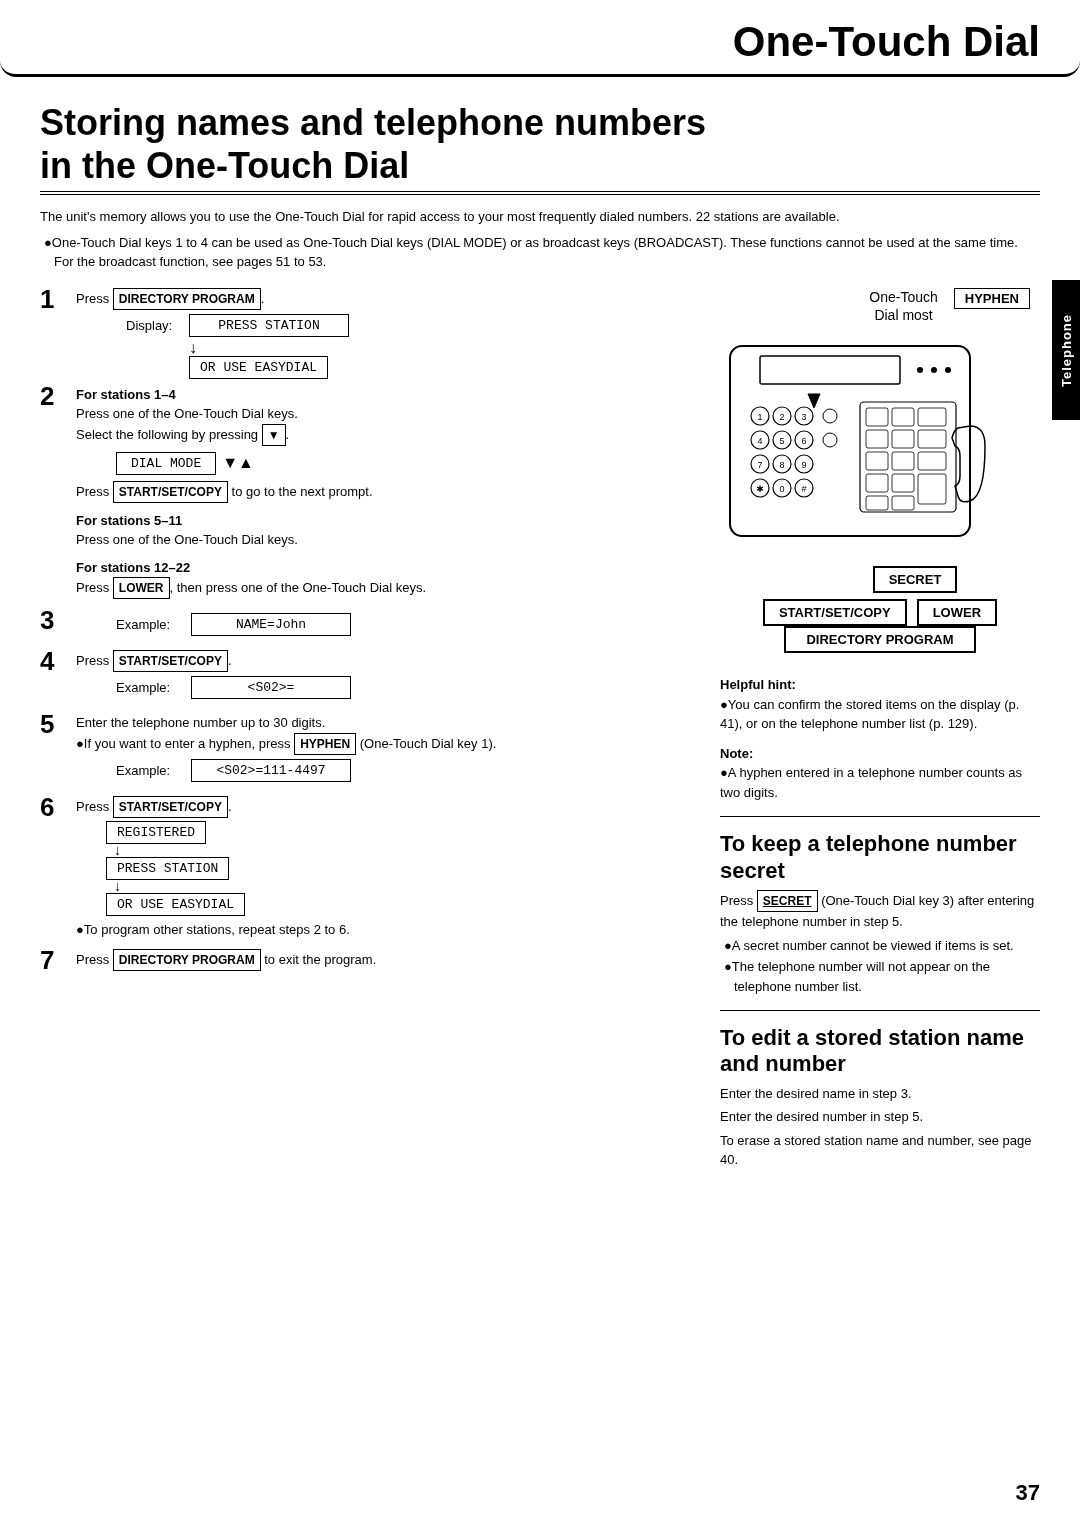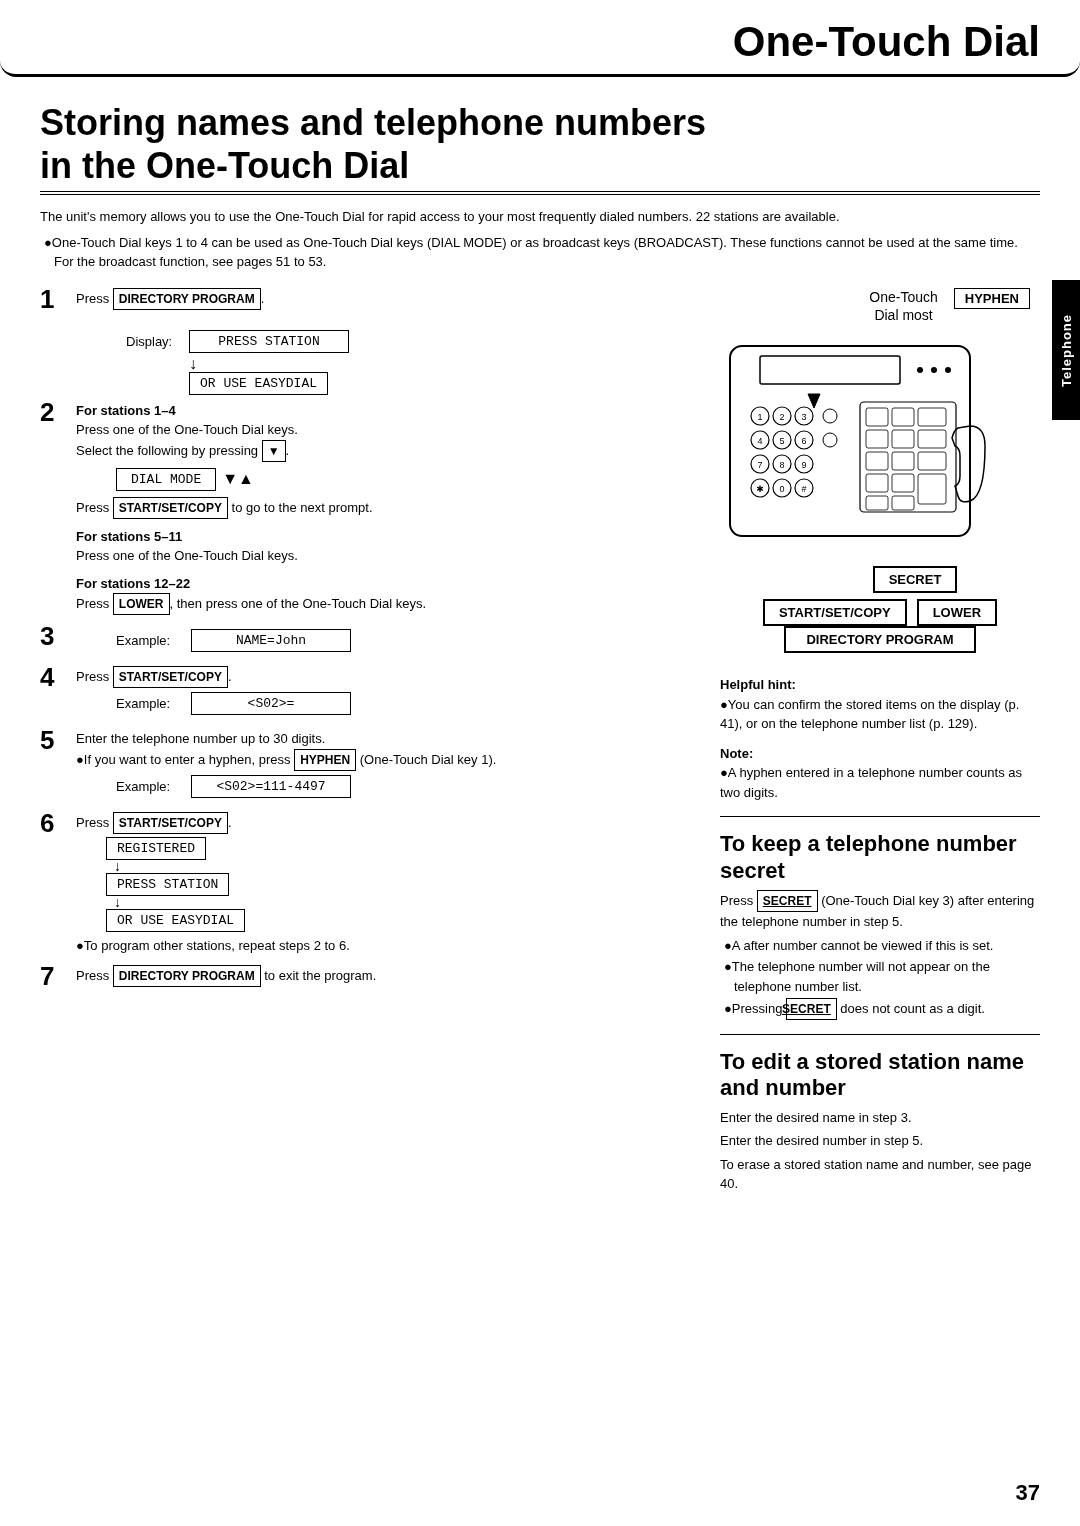--- a/index.html
+++ b/index.html
@@ -305,21 +305,21 @@
 
     <div class="left-column">
 
       <div class="step">
         <div class="step-number">1</div>
         <div class="step-content">
           <div class="step-label">
             Press <span class="key-btn">DIRECTORY PROGRAM</span>.
           </div>
 
-          <div style="margin-left:50px; margin-top:20px;">
+          <div style="margin-left:50px; margin-top:4px;">
             <div style="display:flex; align-items:center; gap:8px;">
               <span style="font-size:13px; min-width:55px;">Display:</span>
               <span class="display-box">PRESS STATION</span>
             </div>
             <div style="margin-left:63px; margin-top:2px; margin-bottom:2px; font-size:16px;">↓</div>
             <div style="margin-left:63px;">
               <span class="display-box">OR USE EASYDIAL</span>
             </div>
           </div>
         </div>
@@ -526,23 +526,22 @@
 
       <hr class="divider">
 
       <div>
         <div class="sub-section-title">
           To keep a telephone number<br>secret
         </div>
         <p class="sub-section-text">
           Press <span class="key-btn key-underline">SECRET</span> (One-Touch Dial key 3) after entering the telephone number in step 5.
         </p>
-        <p class="sub-bullet">●A after number cannot be viewed if this is set.</p>
+        <p class="sub-bullet">●A secret number cannot be viewed if items is set.</p>
         <p class="sub-bullet">●The telephone number will not appear on the telephone number list.</p>
-        <p class="sub-bullet">●Pressing <span class="key-btn key-underline">SECRET</span> does not count as a digit.</p>
       </div>
 
       <hr class="divider">
 
       <div>
         <div class="sub-section-title">
           To edit a stored station name<br>and number
         </div>
         <p class="sub-section-text">Enter the desired name in step 3.</p>
         <p class="sub-section-text">Enter the desired number in step 5.</p>

